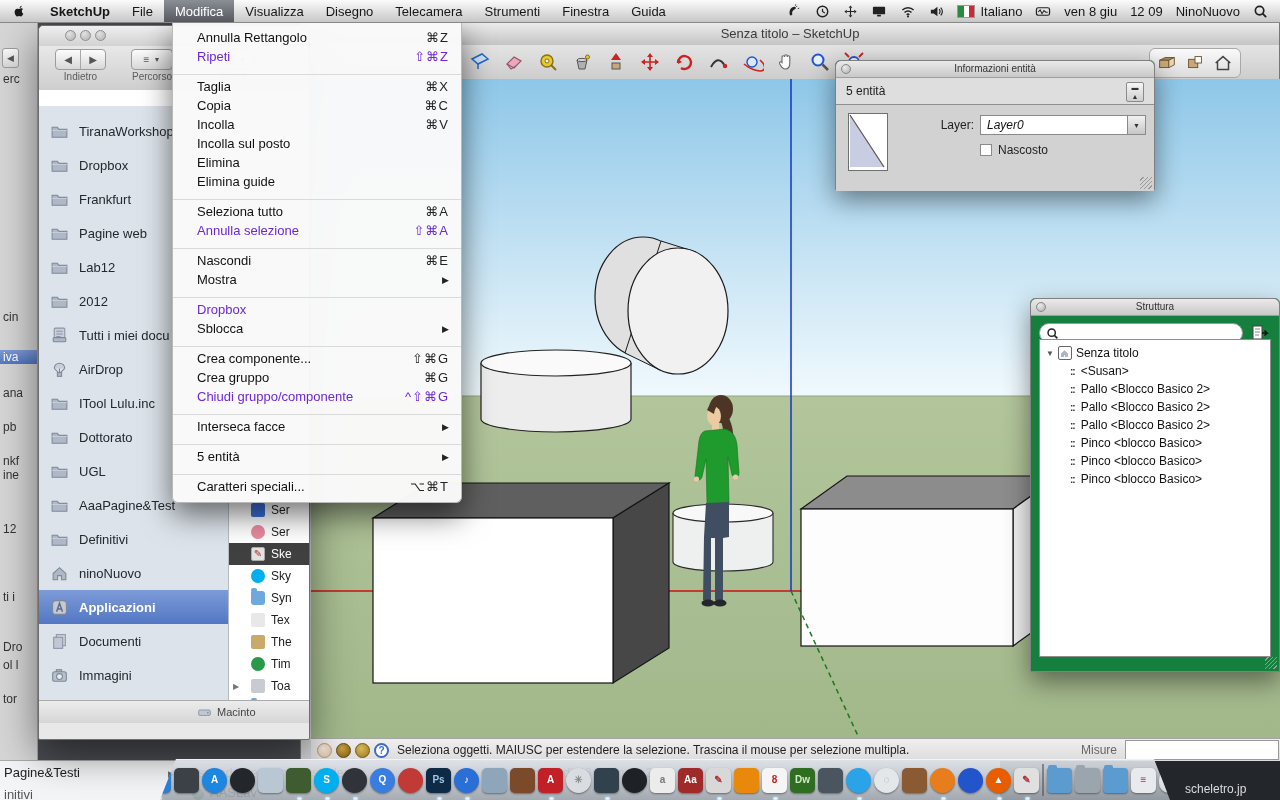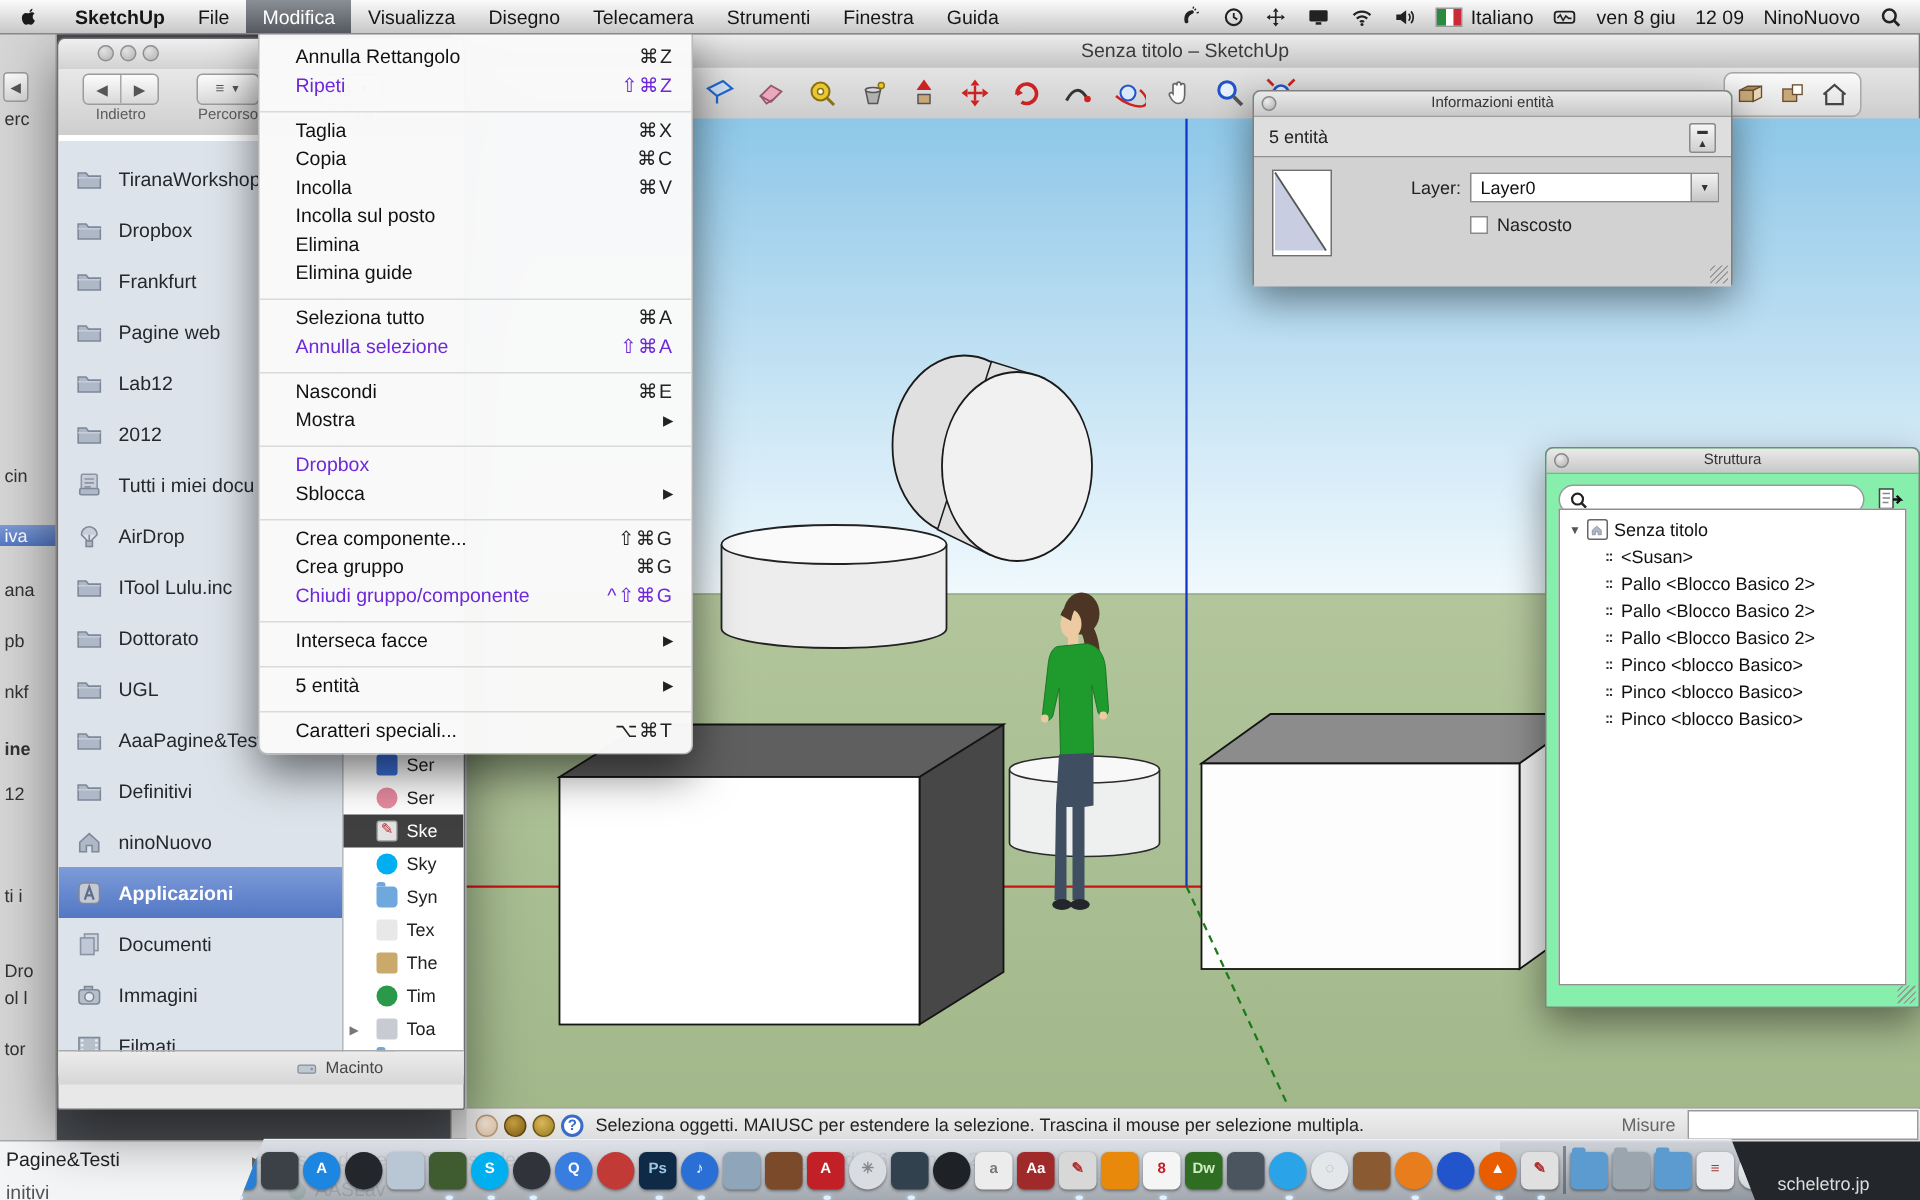--- a/index.html
+++ b/index.html
@@ -55,21 +55,21 @@
   .f-lights{position:absolute;left:26px;top:4px;display:flex;gap:4px;}
   .f-light{width:11px;height:11px;border-radius:50%;background:radial-gradient(circle at 35% 30%,#e2e2e2,#b2b2b2);border:1px solid #8e8e8e;box-sizing:border-box;}
   .f-toolbar{position:absolute;left:0;top:20px;right:0;height:44px;
     background:linear-gradient(#e8e8e8,#cecece);border-bottom:1px solid #a6a6a6;}
   .tb-group{position:absolute;top:3px;display:flex;flex-direction:column;align-items:center;gap:1px;}
   .tb-btns{display:flex;border:1px solid #9c9c9c;border-radius:4px;background:linear-gradient(#fcfcfc,#d8d8d8);overflow:hidden;}
   .tb-cell{width:24px;height:19px;display:flex;align-items:center;justify-content:center;color:#555;font-size:10px;}
   .tb-cell + .tb-cell{border-left:1px solid #a8a8a8;}
   .tb-label{font-size:10px;color:#5c5c5c;}
   .f-body{position:absolute;left:0;top:64px;right:0;bottom:22px;background:#fff;overflow:hidden;}
-  .f-sidebar{position:absolute;left:0;top:4px;width:190px;bottom:0;background:#dce3ea;border-right:1px solid #b4bcc4;
+  .f-sidebar{position:absolute;left:0;top:16px;width:190px;bottom:0;background:#dce3ea;border-right:1px solid #b4bcc4;
     padding-top:8px;box-sizing:border-box;}
   .side-item{height:34px;display:flex;align-items:center;gap:10px;padding-left:10px;font-size:13px;color:#24282d;}
   .side-item .s-ico{width:20px;height:20px;flex:none;display:flex;align-items:center;justify-content:center;}
   .side-item.selected{background:linear-gradient(#7d9bd8,#5377c4);color:#fff;font-weight:bold;}
   .f-files{position:absolute;left:190px;top:409px;right:0;}
   .file-row{height:22px;display:flex;align-items:center;font-size:12px;color:#222;position:relative;padding-left:22px;}
   .file-row.selected{background:#404040;color:#fff;}
   .file-row .tri{position:absolute;left:4px;font-size:8px;color:#777;display:none;}
   .file-row.expandable .tri{display:block;}
   .f-ficon{width:14px;height:14px;margin-right:6px;flex:none;border-radius:2px;}
@@ -90,38 +90,38 @@
   .mi{height:19px;display:flex;align-items:center;padding:0 12px 0 24px;font-size:13px;color:#111;}
   .mi .mi-label{flex:1;white-space:nowrap;}
   .mi .mi-short{color:#222;letter-spacing:1px;}
   .mi .mi-arrow{display:none;font-size:9px;color:#222;margin-left:8px;}
   .mi.has-sub .mi-arrow{display:block;}
   .mi.disabled .mi-label,.mi.disabled .mi-short{color:#6d28d9;}
   .mi.separator{height:11px;padding:0;}
   .mi.separator::before{content:"";display:block;width:100%;height:1px;background:#dadada;margin-top:5px;}
 
   
-  .palette{position:absolute;background:#86efac;border:1px solid #808080;border-radius:5px 5px 1px 1px;
+  .palette{position:absolute;background:#15803d;border:1px solid #808080;border-radius:5px 5px 1px 1px;
     box-sizing:border-box;box-shadow:0 10px 26px rgba(0,0,0,.45);z-index:30;}
   .p-titlebar{position:relative;height:16px;background:linear-gradient(#eaeaea,#c8c8c8);
     border-bottom:1px solid #9e9e9e;border-radius:5px 5px 0 0;
     text-align:center;font-size:10px;color:#333;line-height:16px;}
   .p-close{position:absolute;left:5px;top:3px;width:10px;height:10px;border-radius:50%;
     background:radial-gradient(circle at 35% 30%,#ececec,#aeaeae);border:1px solid #888;box-sizing:border-box;}
   .ei-header{height:26px;display:flex;align-items:center;border-bottom:1px solid #8f8f8f;
     background:#dedede;font-size:12px;color:#222;padding:0 10px;position:relative;}
   .ei-widget{position:absolute;right:10px;top:4px;width:16px;height:18px;border:1px solid #8a8a8a;
     background:linear-gradient(#f6f6f6,#cfcfcf);border-radius:2px;display:flex;flex-direction:column;
     align-items:center;justify-content:space-around;font-size:7px;color:#333;line-height:1;}
   .ei-body{position:relative;height:86px;background:#d2d2d2;}
   .ei-thumb{position:absolute;left:12px;top:8px;width:38px;height:56px;background:#fff;border:1px solid #707070;}
   .ei-label{position:absolute;left:88px;top:13px;width:50px;text-align:right;font-size:12px;color:#222;}
   .ei-select{position:absolute;left:144px;top:10px;width:166px;height:20px;background:#fff;border:1px solid #8a8a8a;
     box-sizing:border-box;display:flex;align-items:center;font-size:12px;color:#111;}
-  .ei-select .val{flex:1;padding-left:6px;}
+  .ei-select .val{flex:1;padding-left:6px;font-style:italic;}
   .ei-select .btn{width:17px;height:100%;border-left:1px solid #8a8a8a;background:linear-gradient(#f2f2f2,#c6c6c6);
     display:flex;align-items:center;justify-content:center;font-size:7px;color:#333;}
   .ei-check{position:absolute;left:144px;top:38px;display:flex;align-items:center;gap:6px;font-size:12px;color:#222;}
   .cbox{width:12px;height:12px;background:#fff;border:1px solid #8a8a8a;box-sizing:border-box;}
   .grip{position:absolute;right:2px;bottom:2px;width:12px;height:12px;
     background:repeating-linear-gradient(135deg,transparent 0 2px,#9a9a9a 2px 3px);}
 
   .ol-searchrow{position:relative;height:34px;}
   .ol-search{position:absolute;left:8px;top:7px;width:204px;height:20px;border:1px solid #9a9a9a;border-radius:10px;
     background:#fff;box-sizing:border-box;display:flex;align-items:center;}
@@ -350,21 +350,21 @@
         </div>
 
         <div class="ls-item" style="top: 398px;">
           <span>pb</span>
         </div>
 
         <div class="ls-item" style="top: 432px;">
           <span>nkf</span>
         </div>
 
-        <div class="ls-item" style="top: 470px; font-weight: bold;">
+        <div class="ls-item" style="top: 446px;">
           <span>ine</span>
         </div>
 
         <div class="ls-item" style="top: 500px;">
           <span>12</span>
         </div>
 
         <div class="ls-item" style="top: 568px;">
           <span>ti i</span>
         </div>

